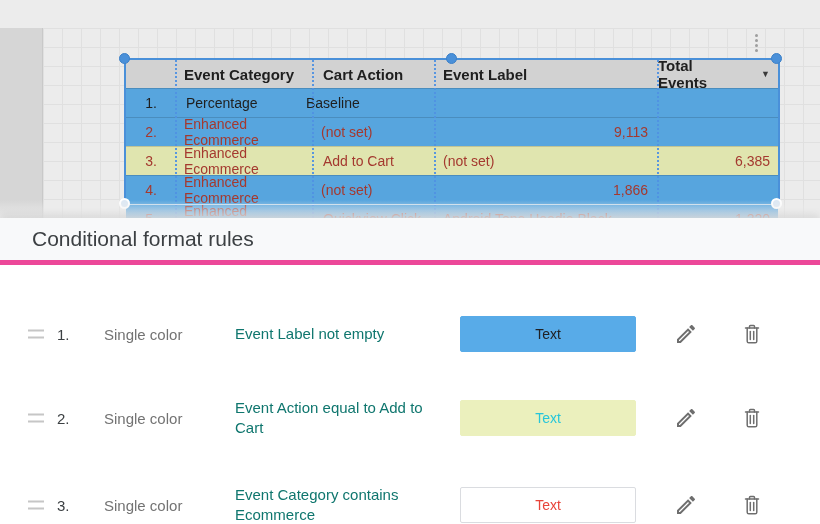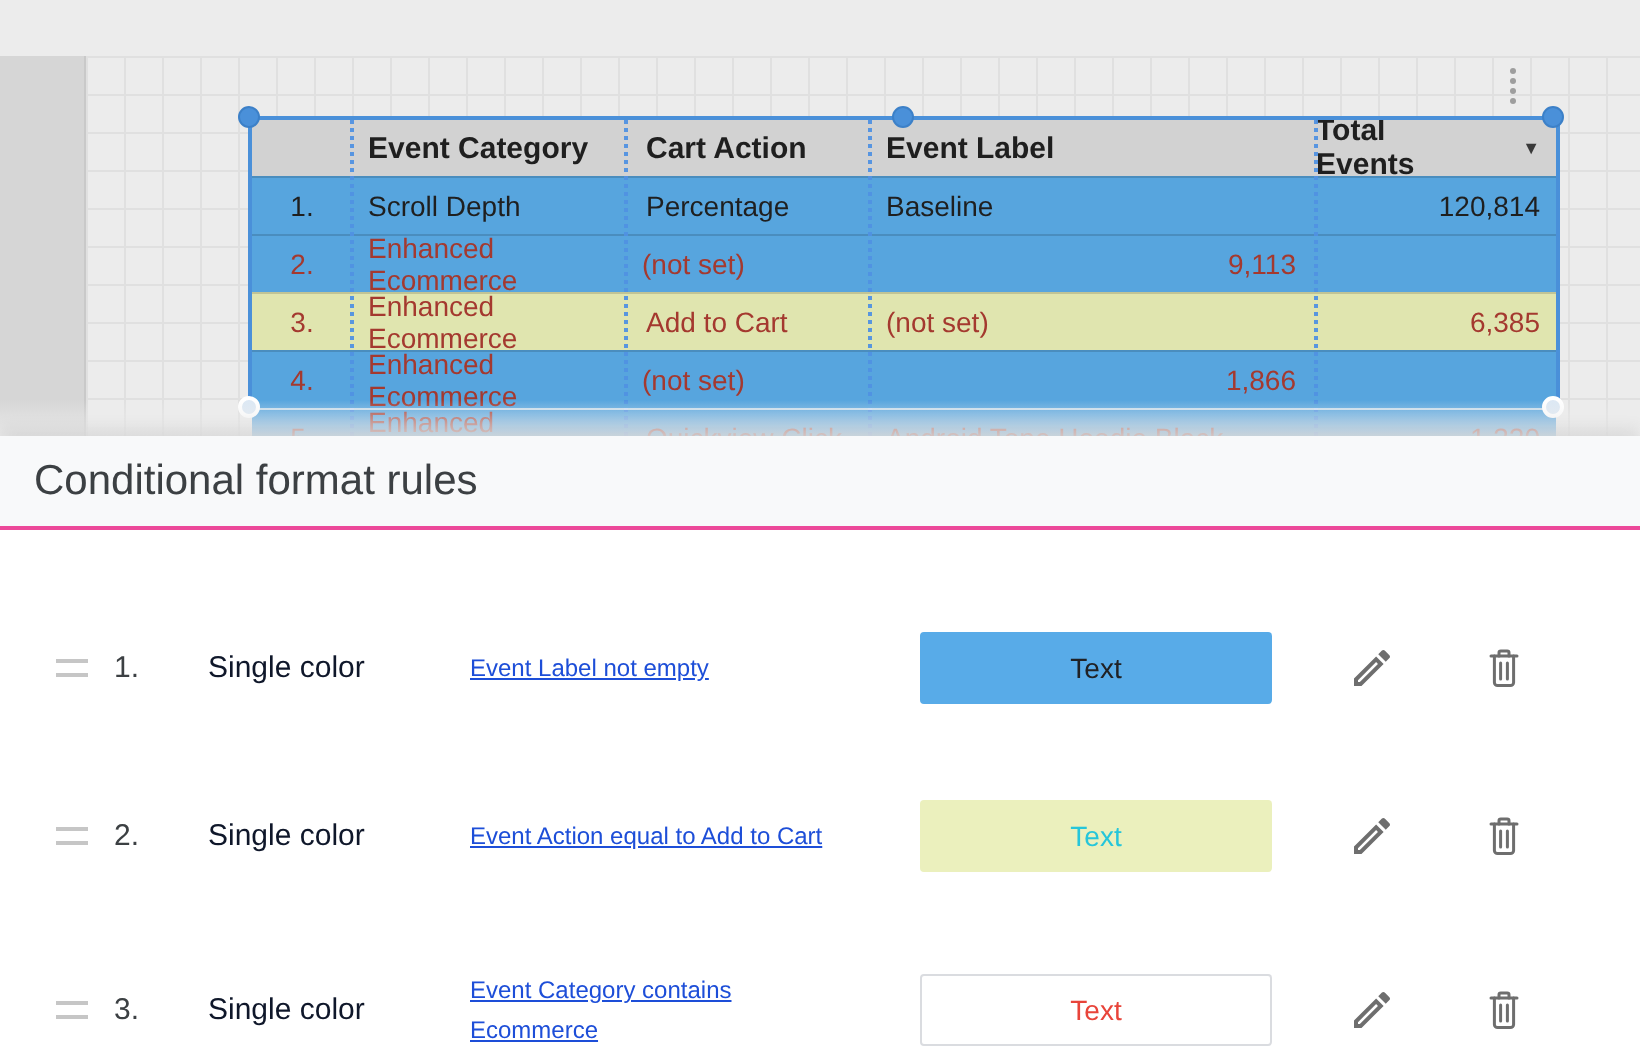--- a/index.html
+++ b/index.html
@@ -43,34 +43,34 @@
   .handle { position:absolute; width:11px; height:11px; border-radius:50%;
     background:#4a90d9; border:1px solid #3c80c8; cursor:pointer; }
   .handle.hollow { background:#dce8f4; border:2px solid #ffffff; }
 
   .fade-overlay { position:absolute; left:0; top:172px; width:820px; height:18px; z-index:2;
     background:linear-gradient(rgba(236,236,236,0) 0%, rgba(236,236,236,0.55) 60%, rgba(240,240,240,0.85) 100%); }
 
   
   .panel { position:absolute; left:0; top:190px; width:820px; height:334px;
     background:#ffffff; z-index:3; box-shadow:0 -3px 8px rgba(0,0,0,0.10); }
-  .panel-header { height:47px; background:#f8f9fa; border-bottom:2px solid #ec4899;
-    display:flex; align-items:center; padding-left:17px; }
+  .panel-header { height:47px; background:#f8f9fa; border-bottom:5px solid #ec4899;
+    display:flex; align-items:center; padding-left:32px; }
   .panel-title { font-size:21px; font-weight:400; color:#3c4043; }
 
   .rule-row { position:absolute; left:0; width:820px; height:56px; }
   .rule-row > * { position:absolute; top:50%; transform:translateY(-50%); }
   .r1 { top:88px; } .r2 { top:172px; } .r3 { top:259px; }
 
   .drag-handle { left:28px; width:16px; height:9px;
     border-top:2px solid #c6c6c6; border-bottom:2px solid #c6c6c6; cursor:grab; }
   .rule-num  { left:57px; font-size:15px; color:#3c4043; }
-  .rule-type { left:104px; font-size:15px; color:#0f172a; }
-  .rule-cond { left:235px; width:212px; font-size:12px; color:#1d4ed8;
-    line-height:20px; white-space:pre-line;text-decoration:underline; }
+  .rule-type { left:104px; font-size:15px; color:#737373; }
+  .rule-cond { left:235px; width:212px; font-size:15px; color:#0f766e;
+    line-height:20px; white-space:pre-line; }
   .chip { left:460px; width:176px; height:36px; border-radius:2px;
     display:flex; align-items:center; justify-content:center; font-size:14px; }
   .icon-btn { width:24px; height:24px; cursor:pointer; background:none; border:none; padding:0; }
   .edit-btn { left:674px; } .del-btn { left:740px; }
   .icon-btn svg { display:block; }
 </style>
 </head>
 <body>
 
 <div class="stage">
@@ -94,24 +94,22 @@
       <div class="c-act">Cart Action</div>
       <div class="c-lab">Event Label</div>
       <div class="c-tot">
         <span>Total Events</span>
         <span class="sort-arrow">▼</span>
       </div>
     </div>
 
     <div class="t-row" style="background:#57a5de;color:#1f1f1f">
       <div class="c-num">1.</div>
-      <div class="c-cat">Scroll Depth</div>
       <div class="c-act">Percentage</div>
       <div class="c-lab">Baseline</div>
-      <div class="c-tot">120,814</div>
     </div>
     <div class="t-row" style="background:#57a5de;color:#a4392f">
       <div class="c-num">2.</div>
       <div class="c-cat">Enhanced Ecommerce</div>
       <div class="c-lab">(not set)</div>
       <div class="c-tot">9,113</div>
     </div>
     <div class="t-row" style="background:#e0e5af;color:#a4392f">
       <div class="c-num">3.</div>
       <div class="c-cat">Enhanced Ecommerce</div>

